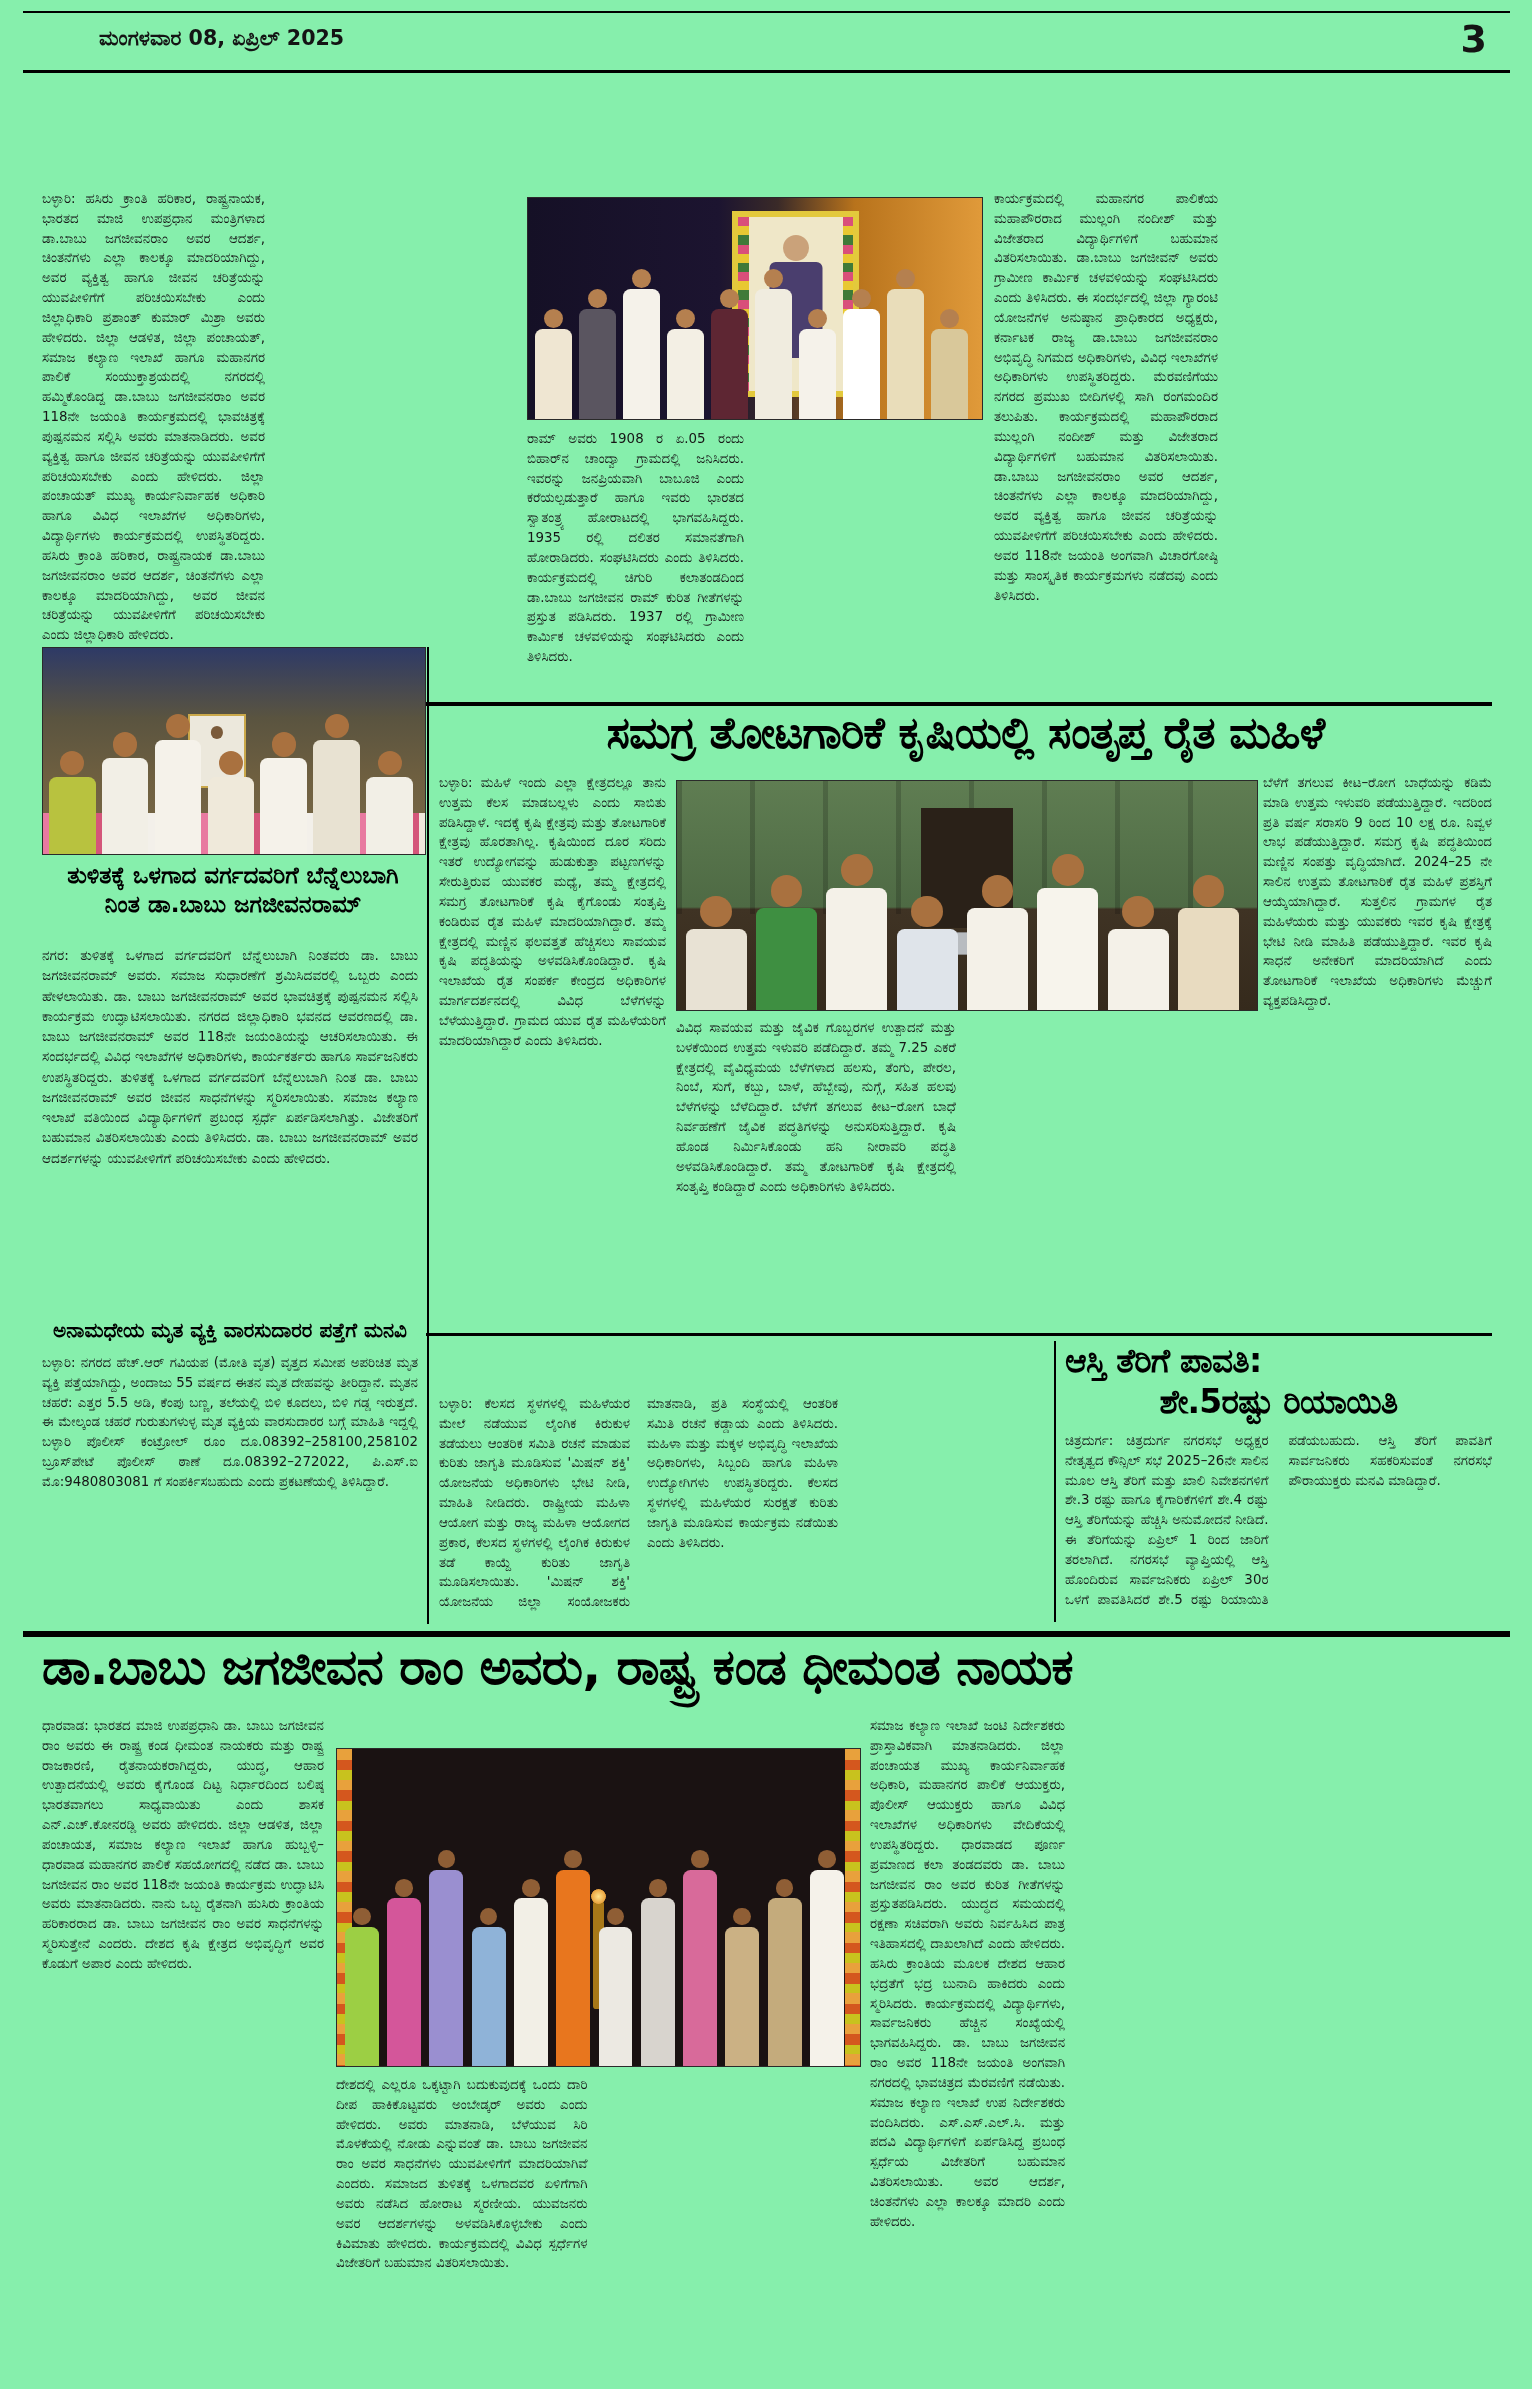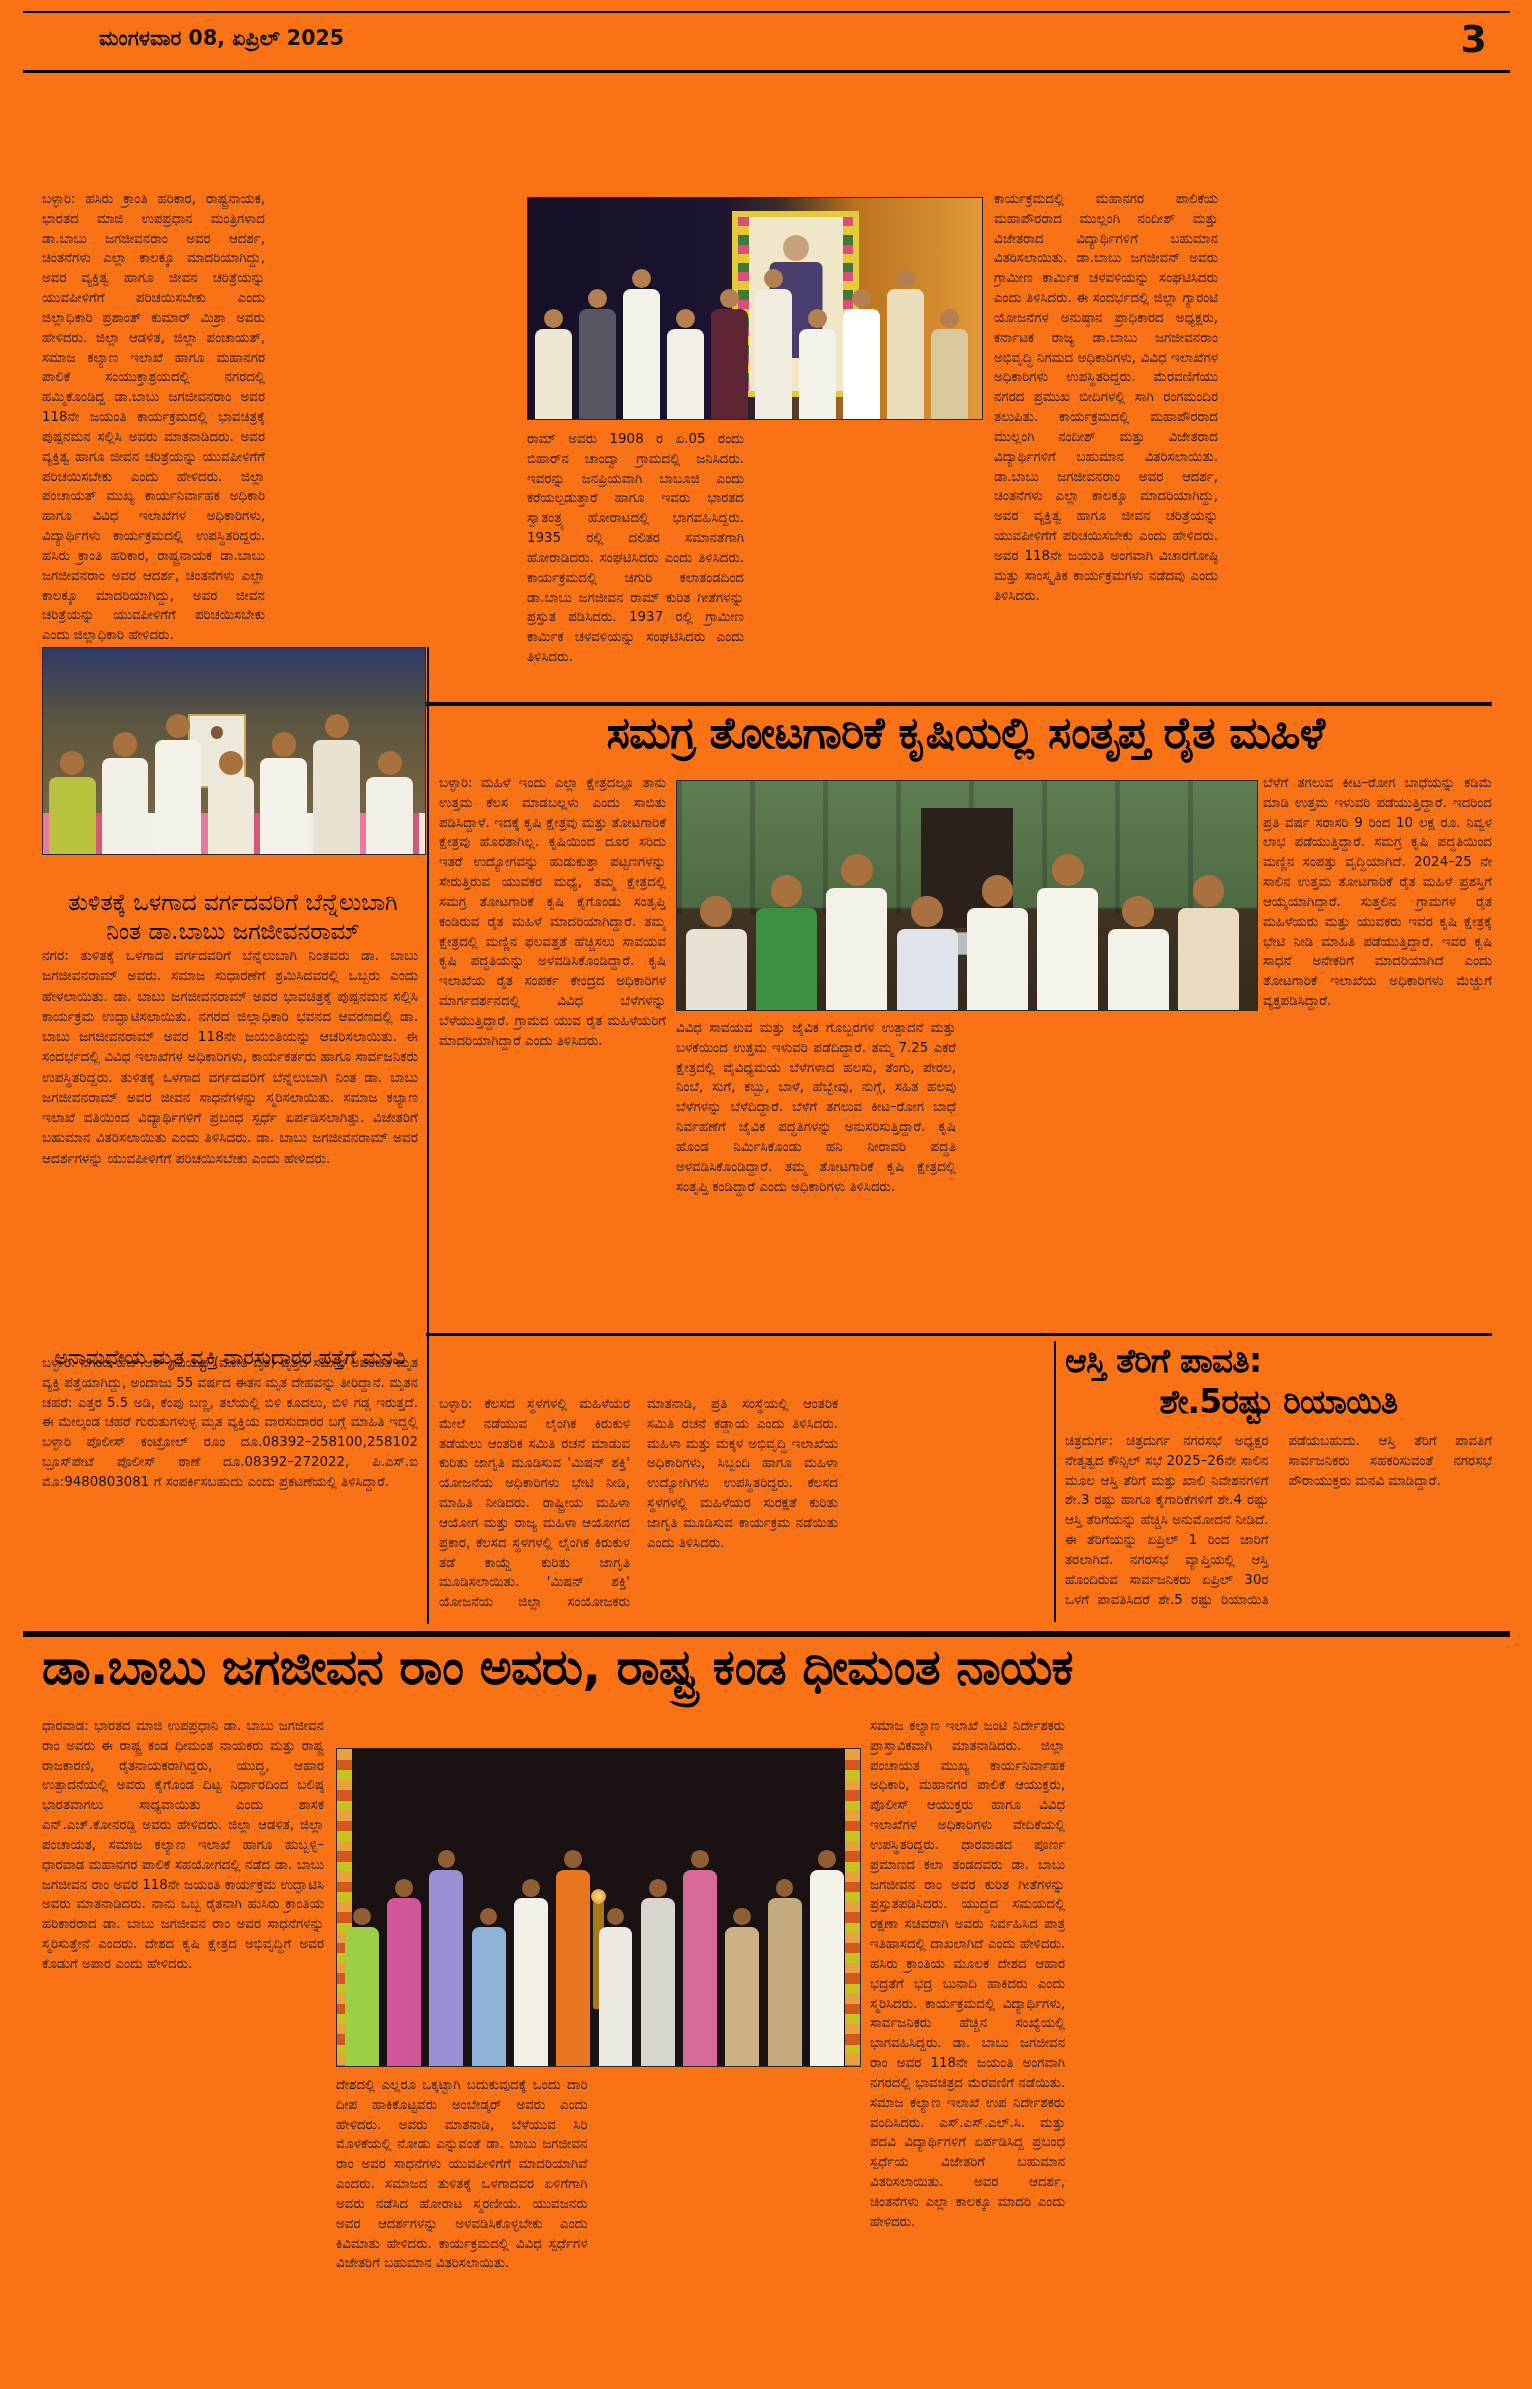--- a/index.html
+++ b/index.html
@@ -1,23 +1,23 @@
 <!DOCTYPE html>
 <html style="font-size:12.2px"><head>
 <meta charset="utf-8">
 <style>
   html,body{margin:0;padding:0;background:#e8e8e4;}
-  #page{position:relative;width:1533px;height:2389px;background:#f97316;margin:0 auto;
+  #page{position:relative;width:1533px;height:2389px;background:#86efac;margin:0 auto;
         font-family:"DejaVu Sans","Liberation Sans",sans-serif;color:#141414;overflow:hidden;}
   .abs{position:absolute;}
   .rule{position:absolute;background:#000;}
   .body-text{position:absolute;font-size:13.4px;line-height:1.48;text-align:justify;
              color:#161616;column-gap:20px;column-fill:auto;overflow:hidden;}
   .h-main{position:absolute;font-weight:800;color:#000;line-height:1.02;letter-spacing:-0.8px;}
-  .h-sub{position:absolute;font-weight:400;color:#000;text-align:center;margin-top:27px;}
+  .h-sub{position:absolute;font-weight:700;color:#000;text-align:center;}
   .photo{position:absolute;overflow:hidden;border:0.8px solid #2a2a2a;}
   .fig{position:absolute;bottom:0;display:flex;flex-direction:column;align-items:center;}
   .fig .head{width:52%;aspect-ratio:1;border-radius:50%;background:#b5804f;}
   .fig .torso{width:100%;flex:1;border-radius:7.6px 7.6px 0 0;margin-top:1.5px;}
   .banner{position:absolute;left:17%;top:4%;width:72%;height:40%;background:#f3e8cc;
           border:1.5px solid #caa84a;padding:3.1px 4.6px 0 49px;box-sizing:border-box;text-align:center;}
   .banner .bl{font-size:8.4px;font-weight:700;color:#7a2a10;line-height:1.35;white-space:nowrap;overflow:hidden;}
   .banner .band{margin-top:2.3px;background:#b03028;color:#f8e8c8;font-size:8.8px;font-weight:700;
                 padding:1.5px 0;white-space:nowrap;overflow:hidden;}
   .banner .bport{position:absolute;left:6.1px;top:6.1px;width:37px;height:80%;background:#d8cdb4;

